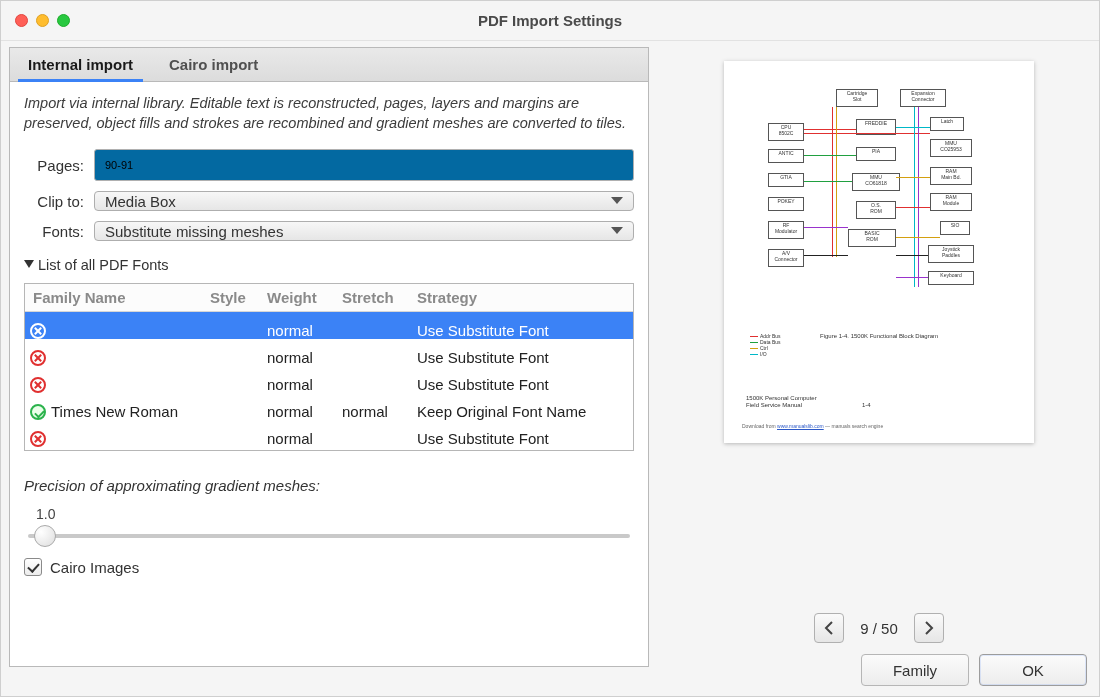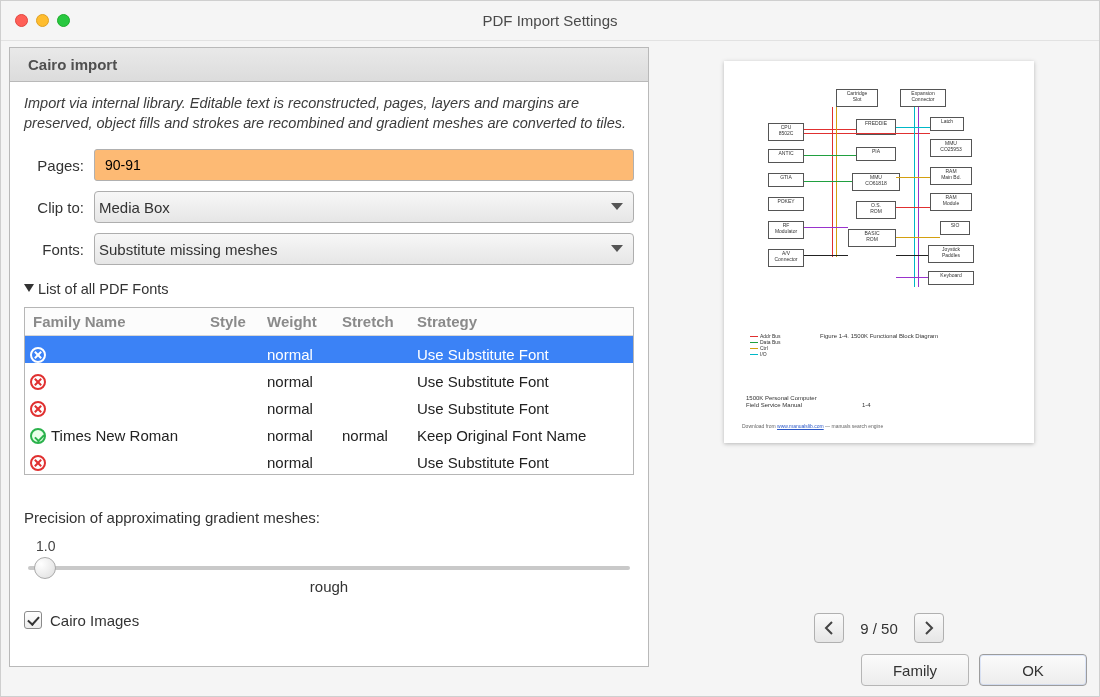--- a/index.html
+++ b/index.html
@@ -31,21 +31,21 @@
     margin-left: 14px;
   }
   .traffic-lights span {
     width: 13px; height: 13px; border-radius: 50%; display: inline-block;
   }
   .tl-red { background: #ff5f57; border: 0.5px solid #e14640; }
   .tl-yellow { background: #ffbd2e; border: 0.5px solid #dfa123; }
   .tl-green { background: #28c840; border: 0.5px solid #1dad2b; }
   .title {
     position: absolute; left: 0; right: 0; text-align: center;
-    font-weight: 400; font-size: 15px; color: #4a4a4a;
+    font-weight: 700; font-size: 15px; color: #4a4a4a;
     pointer-events: none;
   }
   .content {
     flex: 1;
     display: flex;
     padding: 6px 8px 8px 8px;
     gap: 18px;
   }
   .left-pane {
     width: 640px;
@@ -112,32 +112,32 @@
     text-align: right;
     font-size: 15px;
     color: #333;
   }
   .text-input {
     flex: 1;
     height: 32px;
     border: 1px solid #b0b0b0;
     border-radius: 3px;
     padding: 0 10px;
-    font-size: 14px;
-    background: #fdba74;
+    font-size: 11px;
+    background: #0369a1;
   }
   .select-wrap {
     flex: 1;
-    height: 32px;
+    height: 20px;
     border: 1px solid #aeaeae;
     border-radius: 4px;
     background: linear-gradient(#f7f7f7, #e6e6e6);
     display: flex;
     align-items: center;
-    padding: 0 4px;
+    padding: 0 10px;
     position: relative;
     cursor: pointer;
     font-size: 15px;
     color: #333;
   }
   .select-wrap .caret {
     position: absolute;
     right: 10px;
     top: 50%;
     transform: translateY(-50%);
@@ -216,21 +216,21 @@
   }
   .icon-circle.good::after {
     content: ""; position: absolute; left: 3px; top: 4px;
     width: 7px; height: 4px;
     border-left: 2px solid #2bb24c;
     border-bottom: 2px solid #2bb24c;
     transform: rotate(-45deg);
   }
   .row .col-family { width: 163px; padding-left: 4px; }
   .precision-label {
-    font-size: 15px; color: #333; margin-top: 24px;
+    font-size: 15px; color: #333; margin-top: 16px; font-style: italic;
   }
   .slider-wrap { padding: 2px 4px 0 4px; }
   .slider-value { font-size: 14px; color: #444; margin-bottom: 2px; margin-left: 8px; }
   .slider {
     width: 100%;
     -webkit-appearance: none;
     height: 4px;
     background: #c9c9c9;
     border-radius: 2px;
     outline: none;
@@ -382,20 +382,23 @@
       <span class="tl-yellow"></span>
       <span class="tl-green"></span>
     </div>
     <div class="title">PDF Import Settings</div>
   </div>
 
   <div class="content" style="position:relative">
     <div class="left-pane">
       <div class="tabs-wrap">
         <div class="tab-strip">
+          <div class="tab active">
+            <span>Internal import</span>
+          </div>
           <div class="tab">
             <span>Cairo import</span>
           </div>
         </div>
 
         <div class="tab-body">
           <div class="desc">Import via internal library. Editable text is reconstructed, pages, layers and margins are preserved, object fills and strokes are recombined and gradient meshes are converted to tiles.</div>
 
           <div class="form-row">
             <div class="form-label">Pages:</div>
@@ -492,21 +495,20 @@
                   <div class="col-stretch"></div>
                   <div class="col-strategy">Use Substitute Font</div>
                 </div>
               </div>
           </div>
 
           <div class="precision-label">Precision of approximating gradient meshes:</div>
           <div class="slider-wrap">
             <div class="slider-value">1.0</div>
             <input type="range" class="slider" min="0" max="100" value="1" style="">
-            <div class="slider-caption">rough</div>
           </div>
 
           <div class="checkbox-row">
             <div class="checkbox checked"></div>
             <span>Cairo Images</span>
           </div>
         </div>
       </div>
     </div>
 

